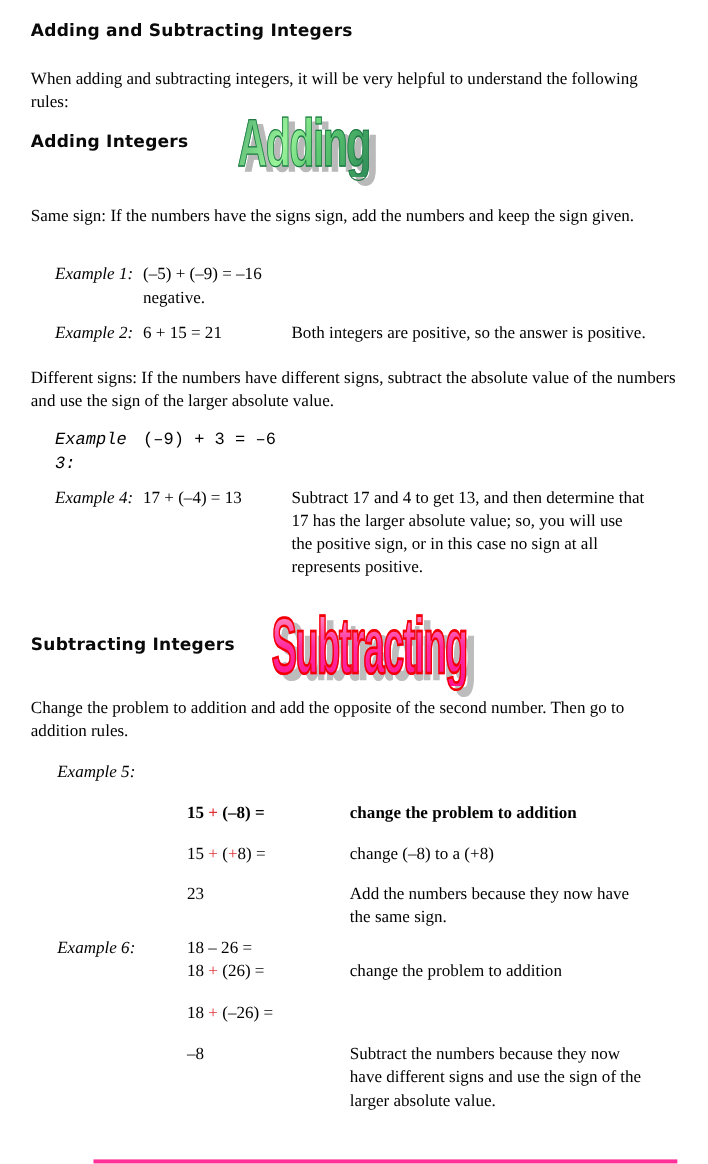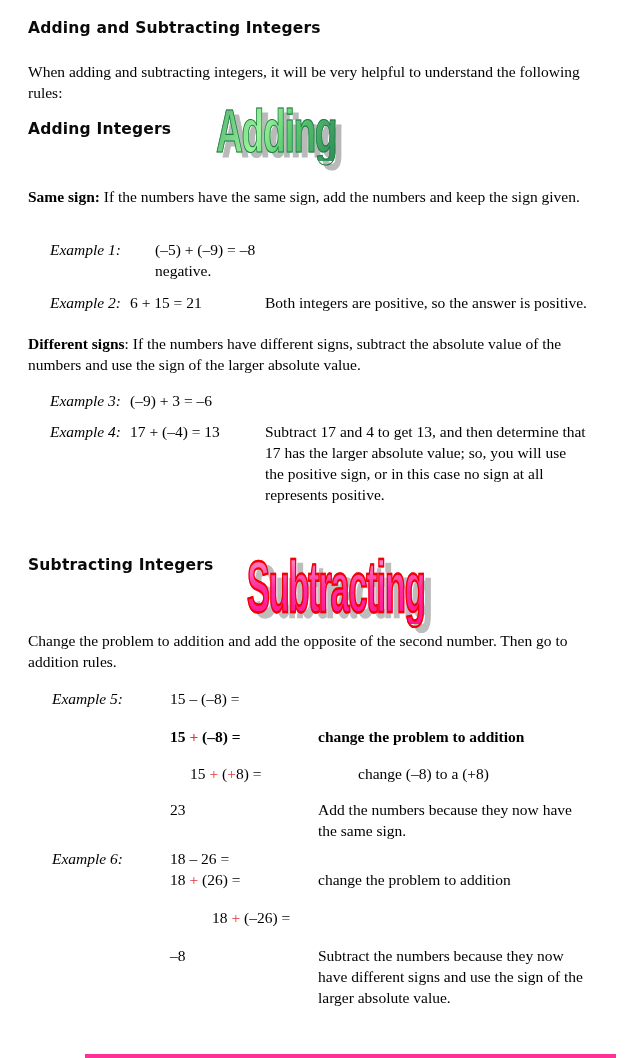--- a/index.html
+++ b/index.html
@@ -8,47 +8,47 @@
     box-sizing:border-box; padding:18px 28px 0 28px;
     background:#ffffff; color:#000;
     font-family:"Liberation Serif", serif; font-size:15.5px; line-height:21px;
   }
   h1,h2 { font-family:"DejaVu Sans","Liberation Sans",sans-serif; font-size:15.5px;
           font-weight:700; margin:0; letter-spacing:0.2px; color:#0a0a0a; }
   .doc-title { margin-bottom:22px; }
   .intro { width:588px; }
   .h-adding { margin-top:12px; }
   .same-sign { margin-top:46px; width:588px; }
-  .b { font-weight:700; }
+  .b { font-weight:400; }
   .diff-signs { margin-top:20px; width:588px; }
-  .change-para { margin-top:54px; width:588px; }
+  .change-para { margin-top:36px; width:588px; }
 
   
   .ex-row { display:flex; margin-left:22px; }
   .ex-row .ex-label { width:80px; flex:0 0 80px; font-style:italic; }
   .ex-row .ex-eq    { width:135px; flex:0 0 135px; }
   .ex-row .ex-note  { flex:1; }
-  .mt-ex1 { margin-top:32px;gap:25px; }
+  .mt-ex1 { margin-top:32px; }
   .mt-ex2 { margin-top:11px; }
-  .mt-ex3 { margin-top:8px; }
+  .mt-ex3 { margin-top:8px;font-family:Liberation Mono, monospace; }
   .mt-ex4 { margin-top:10px; }
 
   
   .exr { display:flex; margin-left:24px; }
   .exr .exr-label { width:118px; flex:0 0 118px; font-style:italic; }
   .exr .exr-eq    { width:148px; flex:0 0 148px; }
   .exr .exr-note  { flex:1; }
   .red { color:#e03338; }
   .mt-e5r0 { margin-top:14px; }
   .mt-e5r1 { margin-top:17px;font-weight:bold; }
-  .mt-e5r2 { margin-top:16px;gap:20px; }
+  .mt-e5r2 { margin-top:16px; }
   .mt-e5r3 { margin-top:15px; }
   .mt-e6r0 { margin-top:7px; }
   .mt-e6r1 { }
-  .mt-e6r2 { margin-top:17px;gap:42px; }
+  .mt-e6r2 { margin-top:17px; }
   .mt-e6r3 { margin-top:17px; }
 
   .h-sub { margin-top:50px; }
 
   
   .wordart { position:absolute; pointer-events:none; }
   .wordart span { display:inline-block; font-family:"Liberation Sans",sans-serif;
                   font-weight:700; white-space:nowrap; transform-origin:left top; }
   .wa-adding { left:216px; top:100px; }
   .wa-adding span { font-size:52px; line-height:52px; letter-spacing:-2px;
@@ -81,25 +81,25 @@
 
   <p class="intro">When adding and subtracting integers, it will be very helpful to understand the following rules:</p>
 
   <h2 class="h-adding">Adding Integers</h2>
 
   <div class="wordart wa-adding">
     <span class="wa-shadow">Adding</span>
     <span class="wa-fill">Adding</span>
   </div>
 
-  <p class="same-sign"><span class="b">Same sign:</span><span> If the numbers have the same sign, add the numbers and keep the sign given.</span></p>
+  <p class="same-sign"><span class="b">Same sign:</span><span> If the numbers have the signs sign, add the numbers and keep the sign given.</span></p>
 
   <div class="ex-row mt-ex1">
     <div class="ex-label">Example 1:</div>
-    <div class="ex-eq"><span>(–5) + (–9) = –8</span> <span>negative.</span></div>
+    <div class="ex-eq"><span>(–5) + (–9) = –16</span> <span>negative.</span></div>
   </div>
 
   <div class="ex-row mt-ex2">
     <div class="ex-label">Example 2:</div>
     <div class="ex-eq">6 + 15 = 21</div>
     <div class="ex-note">Both integers are positive, so the answer is positive.</div>
   </div>
 
   <p class="diff-signs"><span class="b">Different signs</span><span>: If the numbers have different signs, subtract the absolute value of the numbers and use the sign of the larger absolute value.</span></p>
 
@@ -118,21 +118,20 @@
 
   <div class="wordart wa-sub">
     <span class="wa-shadow">Subtracting</span>
     <span class="wa-fill">Subtracting</span>
   </div>
 
   <p class="change-para">Change the problem to addition and add the opposite of the second number. Then go to addition rules.</p>
 
   <div class="exr mt-e5r0">
     <div class="exr-label">Example 5:</div>
-    <div class="exr-eq"><span>15 – (–8) =</span></div>
     <div class="exr-note"></div>
   </div>
   <div class="exr mt-e5r1">
     <div class="exr-label"></div>
     <div class="exr-eq"><span>15 </span><span class="red">+</span><span> (–8) =</span></div>
     <div class="exr-note">change the problem to addition</div>
   </div>
   <div class="exr mt-e5r2">
     <div class="exr-label"></div>
     <div class="exr-eq"><span>15 </span><span class="red">+</span><span> (</span><span class="red">+</span><span>8) =</span></div>

